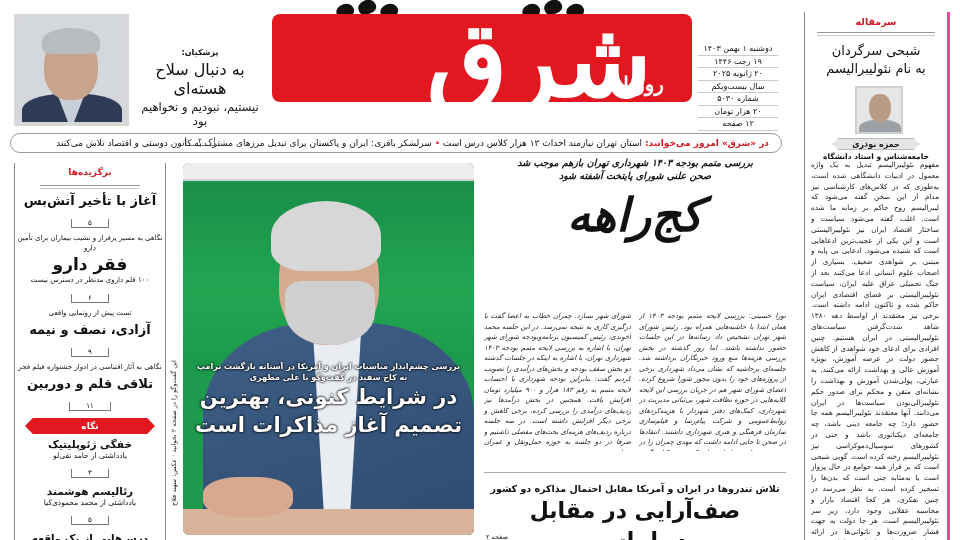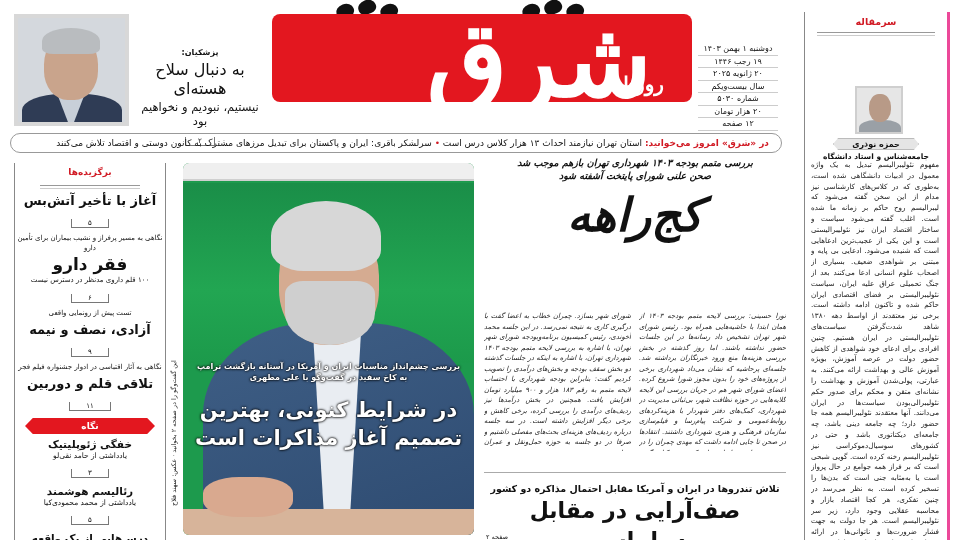--- a/index.html
+++ b/index.html
@@ -67,21 +67,21 @@
   .mp-green { position: absolute; left: 0; right: 0; top: 20px; height: 180px; background: linear-gradient(180deg,#1a8e48,#22a652 60%,#1c9a4b); }
   .mp-hair { position: absolute; left: 88px; top: 38px; width: 110px; height: 70px; border-radius: 50% 50% 30% 30%; background: #d7d7d7; }
   .mp-face { position: absolute; left: 96px; top: 62px; width: 100px; height: 120px; border-radius: 42% 42% 46% 46%; background: #d5ab91; }
   .mp-beard { position: absolute; left: 102px; top: 118px; width: 90px; height: 64px; border-radius: 20% 20% 50% 50%; background: #cfcfcf; }
   .mp-suit { position: absolute; left: 20px; top: 160px; width: 271px; height: 230px; border-radius: 40% 40% 0 0; background: linear-gradient(160deg,#3f5f86,#2d4a70); }
   .mp-shirt { position: absolute; left: 124px; top: 170px; width: 60px; height: 200px; background: #e9edf2; clip-path: polygon(10% 0,90% 0,70% 100%,30% 100%); }
   .mp-table { position: absolute; left: 0; right: 0; bottom: 0; height: 26px; background: #d7b49a; }
   .mp-hands { position: absolute; left: 20px; bottom: 18px; width: 90px; height: 40px; border-radius: 40%; background: #d9a98f; }
   .mp-overlay { position: absolute; left: 6px; right: 6px; top: 198px; text-align: center; color: #fff; text-shadow: 0 0 3px #000, 0 0 2px #000; }
   .mp-kicker { font-size: 8px; font-weight: bold; line-height: 11px; }
-  .mp-headline { font-size: 21px; font-weight: bold; line-height: 28px; margin-top: 13px; }
+  .mp-headline { font-size: 21px; font-weight: bold; line-height: 28px; margin-top: 0; }
   .mp-side { left: 170px; top: 360px; width: 12px; height: 170px; writing-mode: vertical-rl; transform: rotate(180deg); font-size: 6.5px; white-space: nowrap; color: #222; }
 
   
   .lead-story { left: 484px; top: 156px; width: 302px; font-style: italic; }
   .ls-kicker { text-align: center; font-size: 9.5px; font-weight: bold; line-height: 13px; }
   .ls-headline { text-align: center; font-family: "DejaVu Sans", sans-serif; font-weight: bold; font-size: 46px; line-height: 54px; margin-top: 6px; letter-spacing: -1px; }
   .ls-body { position: absolute; top: 155px; left: 0; width: 302px; display: flex; flex-direction: row; gap: 8px; font-size: 6.8px; line-height: 10.5px; text-align: justify; color: #222; }
   .ls-col { width: 147px; height: 140px; overflow: hidden; }
 
   .sec-story { left: 484px; top: 472px; width: 302px; border-top: 1px solid #aaa; text-align: center; }
@@ -124,20 +124,24 @@
 <div class="abs top-quote">
   <div class="kicker">پزشکیان:</div>
   <div class="q1">به دنبال سلاح هسته‌ای</div>
   <div class="q2">نیستیم، نبودیم و نخواهیم بود</div>
   <div class="page-ref">۲</div>
 </div>
 
 <div class="abs editorial-box">
   <div class="ed-label">سرمقاله</div>
   <div class="ed-rule"></div>
+  <div class="ed-title">
+    <div>شبحی سرگردان</div>
+    <div>به نام نئولیبرالیسم</div>
+  </div>
   <div class="ed-photo">
       <div class="b"></div>
       <div class="h"></div>
     </div>
   <div class="ed-author">حمزه نوذری</div>
   <div class="ed-role">جامعه‌شناس و استاد دانشگاه</div>
   <div class="ed-body">مفهوم نئولیبرالیسم تبدیل به یک واژه معمول در ادبیات دانشگاهی شده است، به‌طوری که در کلاس‌های کارشناسی نیز مدام از این سخن گفته می‌شود که لیبرالیسم روح حاکم بر زمانه ما شده است. اغلب گفته می‌شود سیاست و ساختار اقتصاد ایران نیز نئولیبرالیستی است و این یکی از عجیب‌ترین ادعاهایی است که شنیده می‌شود. ادعایی بی‌ پایه و مبتنی بر شواهدی ضعیف. بسیاری از اصحاب علوم انسانی ادعا می‌کنند بعد از جنگ تحمیلی عراق علیه ایران، سیاست نئولیبرالیستی بر فضای اقتصادی ایران حاکم شده و تاکنون ادامه داشته است. برخی نیز معتقدند از اواسط دهه ۱۳۸۰ شاهد شدت‌گرفتن سیاست‌های نئولیبرالیستی در ایران هستیم. چنین افرادی برای ادعای خود شواهدی از کاهش حضور دولت در عرصه آموزش، بویژه آموزش عالی و بهداشت ارائه می‌کنند. به عبارتی، پولی‌شدن آموزش و بهداشت را نشانه‌ای متقن و محکم برای صدور حکم نئولیبرالی‌بودن سیاست‌ها در ایران می‌دانند. آنها معتقدند نئولیبرالیسم همه جا حضور دارد؛ چه جامعه دینی باشد، چه جامعه‌ای دیکتاتوری باشد و حتی در کشورهای سوسیال‌دموکراسی نیز نئولیبرالیسم رخنه کرده است. گویی شبحی است که بر فراز همه جوامع در حال پرواز است یا به‌مثابه جنی است که بدن‌ها را تسخیر کرده است. به نظر می‌رسد در چنین تفکری، هر کجا اقتصاد بازار و محاسبه عقلایی وجود دارد، زیر سر نئولیبرالیسم است. هر جا دولت به جهت فشار ضرورت‌ها و ناتوانی‌ها در ارائه خدمات بازمی‌ماند، عامدانه و عاقلانه دست به گردن نئولیبرالیسم انداخته است. نئولیبرالیسم به‌مثابه معشوقه‌ای برای همه دولت‌ها تلقی می‌شود؛ دلبری که از نظر برخی با آزادی از بندگی و بردگی دولت همه جا حاضر، خوشبختی می‌آورد و از نظر برخی</div>
 </div>
 
 <div class="abs ticker">

